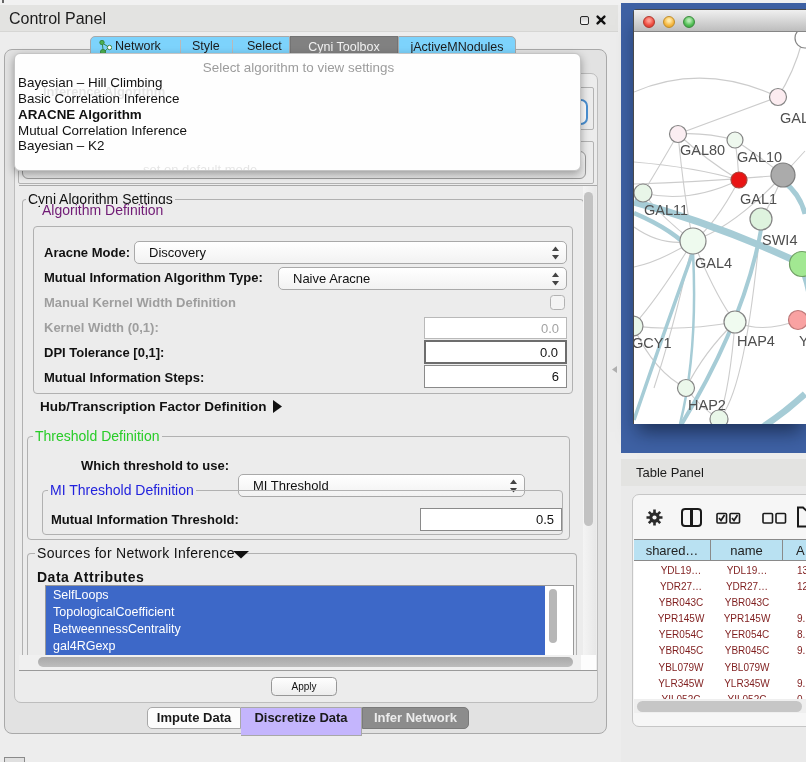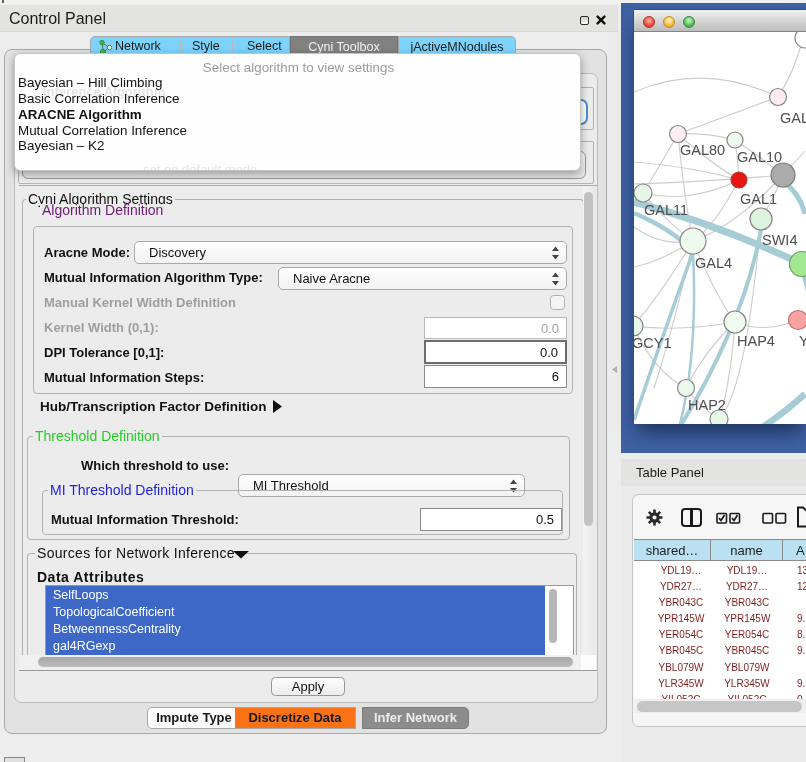--- a/index.html
+++ b/index.html
@@ -129,24 +129,24 @@
   <div class="abs" style="left:46px;top:586px;width:499px;height:69px;background:#3d68c8;"></div>
   <div class="abs" style="left:53px;top:587px;font-size:12.5px;color:#fff;line-height:17px;">SelfLoops<br>TopologicalCoefficient<br>BetweennessCentrality<br>gal4RGexp</div>
   <div class="abs" style="left:549px;top:589px;width:8px;height:54px;background:#b7b7b7;border-radius:4px;"></div>
 
   <div class="abs" style="left:583px;top:186px;width:13px;height:469px;background:linear-gradient(90deg,#f4f4f4,#e8e8e8);"></div>
   <div class="abs" style="left:584px;top:192px;width:9px;height:334px;background:#c2c2c2;border-radius:4.5px;"></div>
   <div class="abs" style="left:19px;top:655px;width:562px;height:15px;background:#f0f0f0;"></div>
   <div class="abs" style="left:38px;top:657px;width:535px;height:10px;background:linear-gradient(#a8a8a8,#bdbdbd);border-radius:5px;"></div>
   <div class="abs" style="left:581px;top:655px;width:15px;height:15px;background:#fdfdfd;"></div>
 
-  <div class="abs" style="left:271px;top:677px;width:74px;height:19px;background:linear-gradient(#fefefe,#ededed);border:1px solid #979797;border-radius:4.5px;font-size:13px;text-align:center;line-height:17px;color:#111;">Apply</div>
-
-  <div class="abs" style="left:147px;top:707px;width:94px;height:22px;background:#fcfcfc;border:1px solid #a8a8a8;border-radius:5px 0 0 5px;font-size:13px;font-weight:bold;text-align:center;line-height:20px;color:#1a1a1a;">Impute Type</div>
-  <div class="abs" style="left:235px;top:707px;width:121px;height:22px;background:#f97316;border:1px solid #a8a8a8;border-left:none;font-size:13px;font-weight:bold;text-align:center;line-height:20px;color:#1a1a1a;">Discretize Data</div>
+  <div class="abs" style="left:271px;top:677px;width:66px;height:19px;background:linear-gradient(#fefefe,#ededed);border:1px solid #979797;border-radius:4.5px;font-size:10px;text-align:center;line-height:17px;color:#111;">Apply</div>
+
+  <div class="abs" style="left:147px;top:707px;width:94px;height:22px;background:#fcfcfc;border:1px solid #a8a8a8;border-radius:5px 0 0 5px;font-size:13px;font-weight:bold;text-align:center;line-height:20px;color:#1a1a1a;">Impute Data</div>
+  <div class="abs" style="left:241px;top:707px;width:121px;height:29px;background:#c4b5fd;border:1px solid #a8a8a8;border-left:none;font-size:13px;font-weight:bold;text-align:center;line-height:20px;color:#1a1a1a;">Discretize Data</div>
   <div class="abs" style="left:362px;top:707px;width:107px;height:22px;background:#8c8c8c;border:1px solid #7a7a7a;border-radius:0 5px 5px 0;font-size:13px;font-weight:bold;text-align:center;line-height:20px;color:#ececec;">Infer Network</div>
 
   <div class="abs" style="left:612px;top:366px;width:5px;height:7px;background:#b0b0b0;clip-path:polygon(100% 0,0 50%,100% 100%);"></div>
 </div>
 
 <div class="abs" id="popup">
   <div class="pitem" style="top:59px;left:0;width:567px;text-align:center;color:#9c9c9c;top:6px;">Select algorithm to view settings</div>
   <div class="abs" style="left:28px;top:30px;font-size:13px;font-weight:bold;color:rgba(40,40,40,0.12);white-space:nowrap;">Inference Algorithm</div>
   <div class="abs" style="left:88px;top:108px;font-size:13px;color:rgba(40,40,40,0.12);white-space:nowrap;margin-left:40px;">set on default mode</div>
   <div class="pitem" style="top:21px;">Bayesian – Hill Climbing</div>

